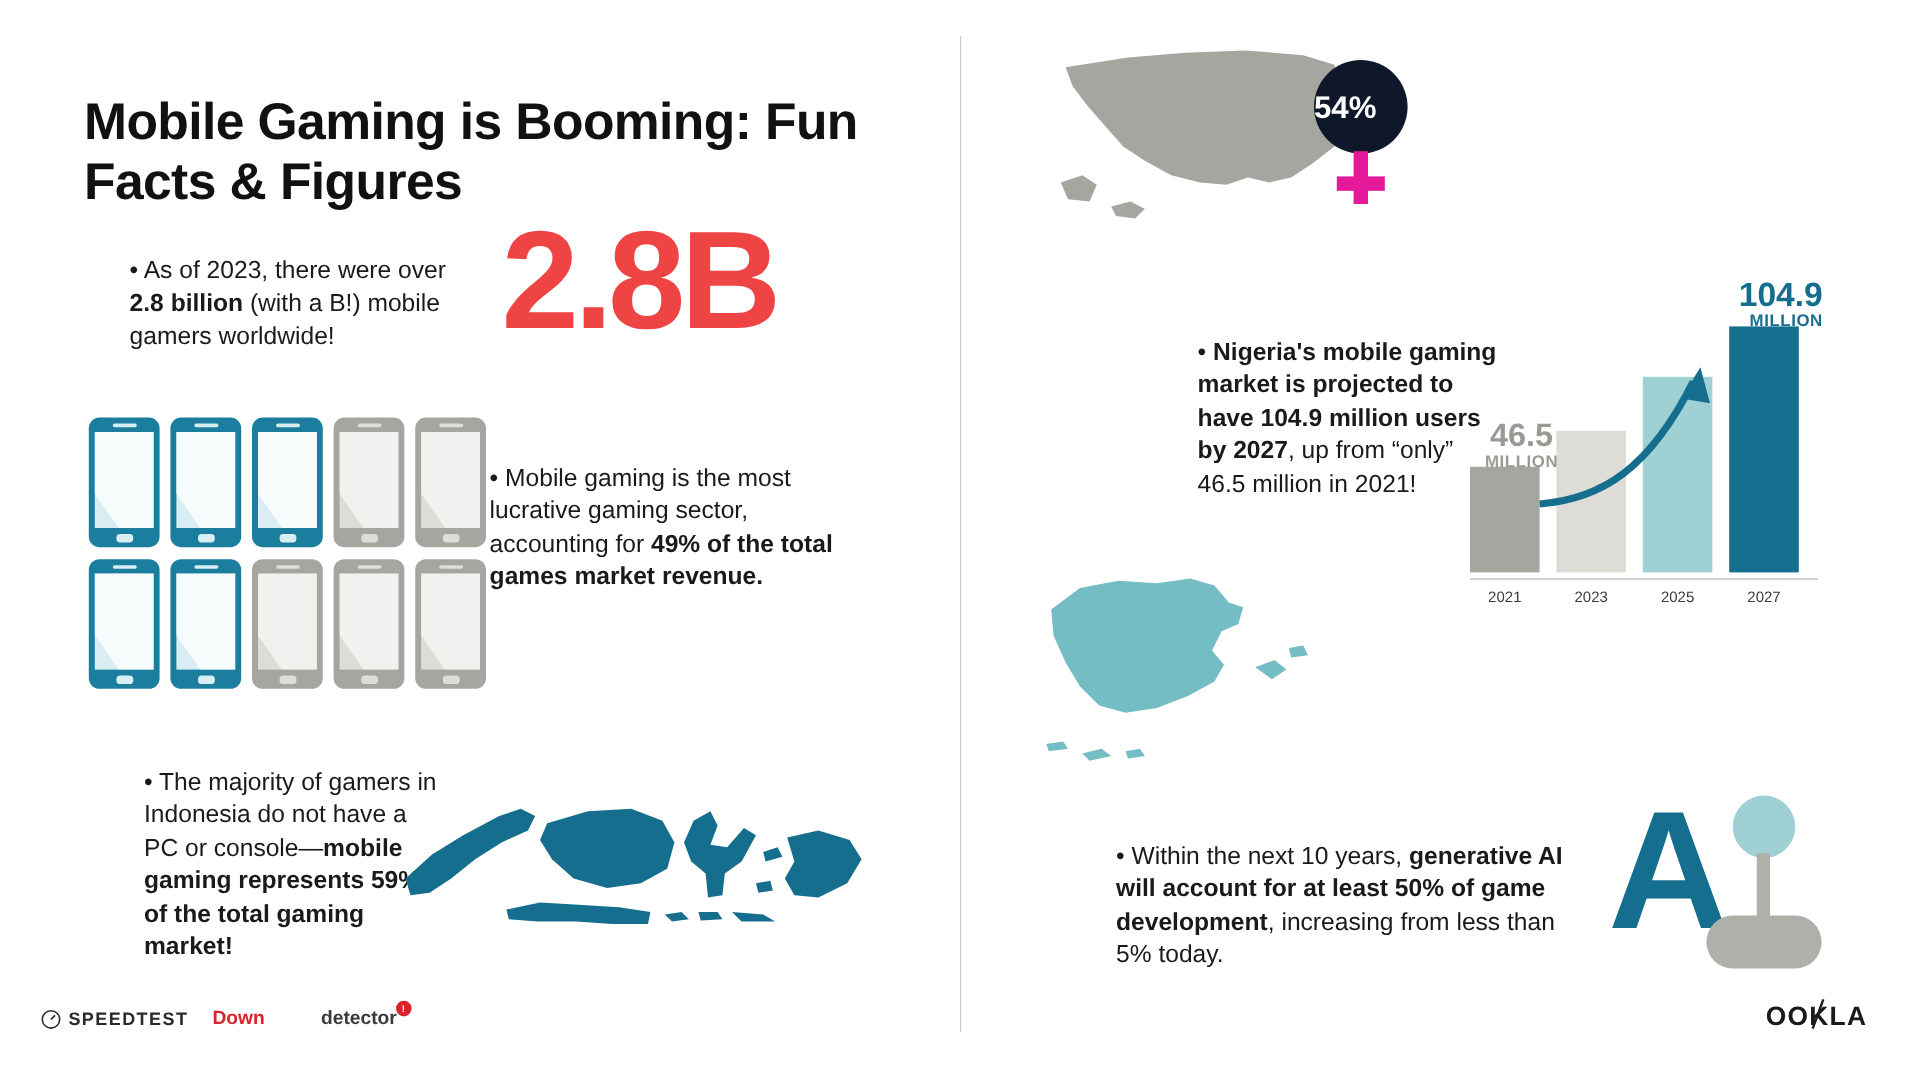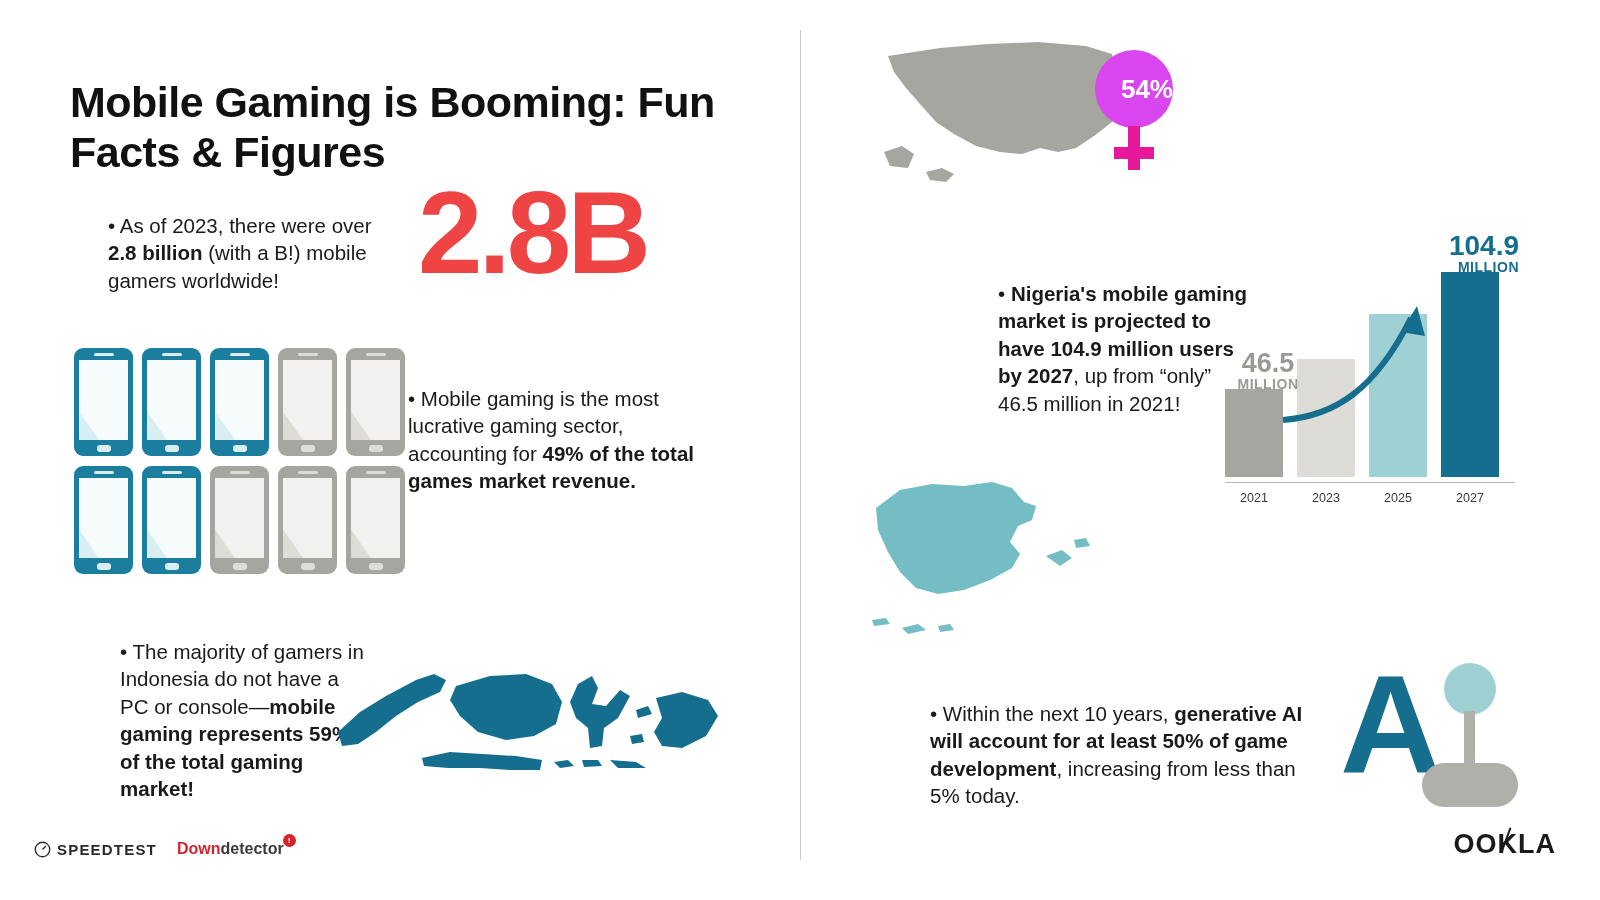--- a/index.html
+++ b/index.html
@@ -162,40 +162,40 @@
     letter-spacing: 1.2px;
     font-weight: bold;
     color: #2a2a2a;
   }
   .downdetector-logo {
     font-size: 16px;
     font-weight: bold;
     color: #d8232a;
     position: relative;
   }
-  .downdetector-logo .dd-gray { color: #3a3a3a; }
+  .downdetector-logo .dd-gray { color: #3a3a3a; padding-left: 47px; }
   .dd-badge {
     position: absolute;
     top: -6px;
     right: -12px;
     width: 13px;
     height: 13px;
     border-radius: 50%;
     background: #d8232a;
     color: #fff;
     font-size: 8px;
     line-height: 13px;
     text-align: center;
     font-weight: bold;
   }
   .ookla-logo {
     position: absolute;
     right: 44px;
     bottom: 40px;
-    font-size: 27px;
+    font-size: 22px;
     font-weight: bold;
     letter-spacing: 1px;
     color: #1a1a1a;
   }
   .ookla-logo .slash {
     position: absolute;
     left: 50%;
     top: -2px;
     width: 2px;
     height: 26px;
@@ -235,26 +235,26 @@
     position: absolute;
     left: 1095px;
     top: 50px;
     width: 78px;
     text-align: center;
   }
   .female-circle {
     width: 78px;
     height: 78px;
     border-radius: 50%;
-    background: #d946ef;
+    background: #0f172a;
     color: #ffffff;
     font-size: 26px;
     font-weight: bold;
     line-height: 78px;
-    text-align: right;
+    text-align: left;
   }
   .female-stem {
     position: absolute;
     left: 50%;
     transform: translateX(-50%);
     top: 76px;
     width: 12px;
     height: 44px;
     background: #e6199b;
   }

